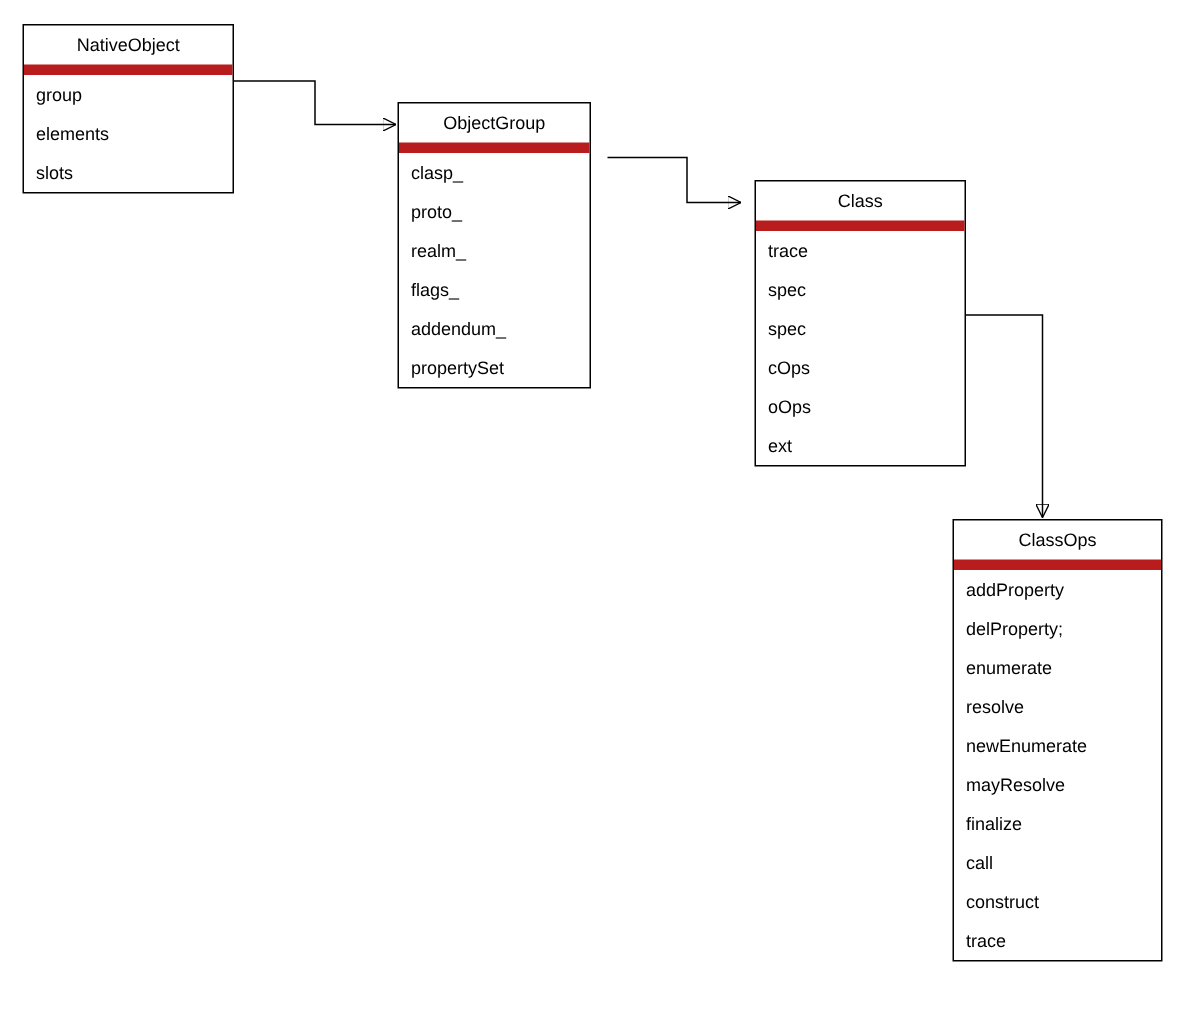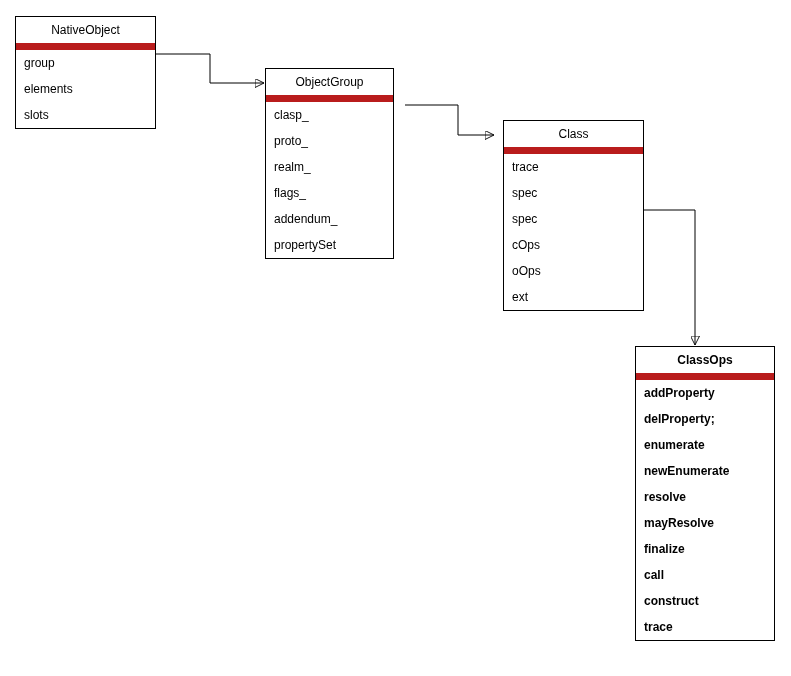--- a/index.html
+++ b/index.html
@@ -45,21 +45,21 @@
   }
   .box-row {
     height: 26px;
     line-height: 26px;
     padding-left: 8px;
     white-space: nowrap;
   }
   .b0 { left: 15px;  top: 16px;  width: 141px; }
   .b1 { left: 265px; top: 68px;  width: 129px; }
   .b2 { left: 503px; top: 120px; width: 141px; }
-  .b3 { left: 635px; top: 346px; width: 140px; font-weight: bold; }
+  .b3 { left: 635px; top: 346px; width: 140px; }
 </style>
 </head>
 <body>
 
 <div class="canvas">
 
   <svg class="connector-layer" viewBox="0 0 791 676" xmlns="http://www.w3.org/2000/svg">
     <defs>
       <marker id="arrow" viewBox="0 0 10 10" refX="10" refY="5" markerWidth="9" markerHeight="9" orient="auto">
         <path d="M0,0 L10,5 L0,10 z" fill="#000000" stroke="none"></path>
@@ -95,22 +95,22 @@
     <div class="box-row">cOps</div>
     <div class="box-row">oOps</div>
     <div class="box-row">ext</div>
   </div>
 
   <div class="box b3">
     <div class="box-title">ClassOps</div>
     <div class="box-row">addProperty</div>
     <div class="box-row">delProperty;</div>
     <div class="box-row">enumerate</div>
+    <div class="box-row">resolve</div>
     <div class="box-row">newEnumerate</div>
-    <div class="box-row">resolve</div>
     <div class="box-row">mayResolve</div>
     <div class="box-row">finalize</div>
     <div class="box-row">call</div>
     <div class="box-row">construct</div>
     <div class="box-row">trace</div>
   </div>
 
 </div>
 
 </body></html>

